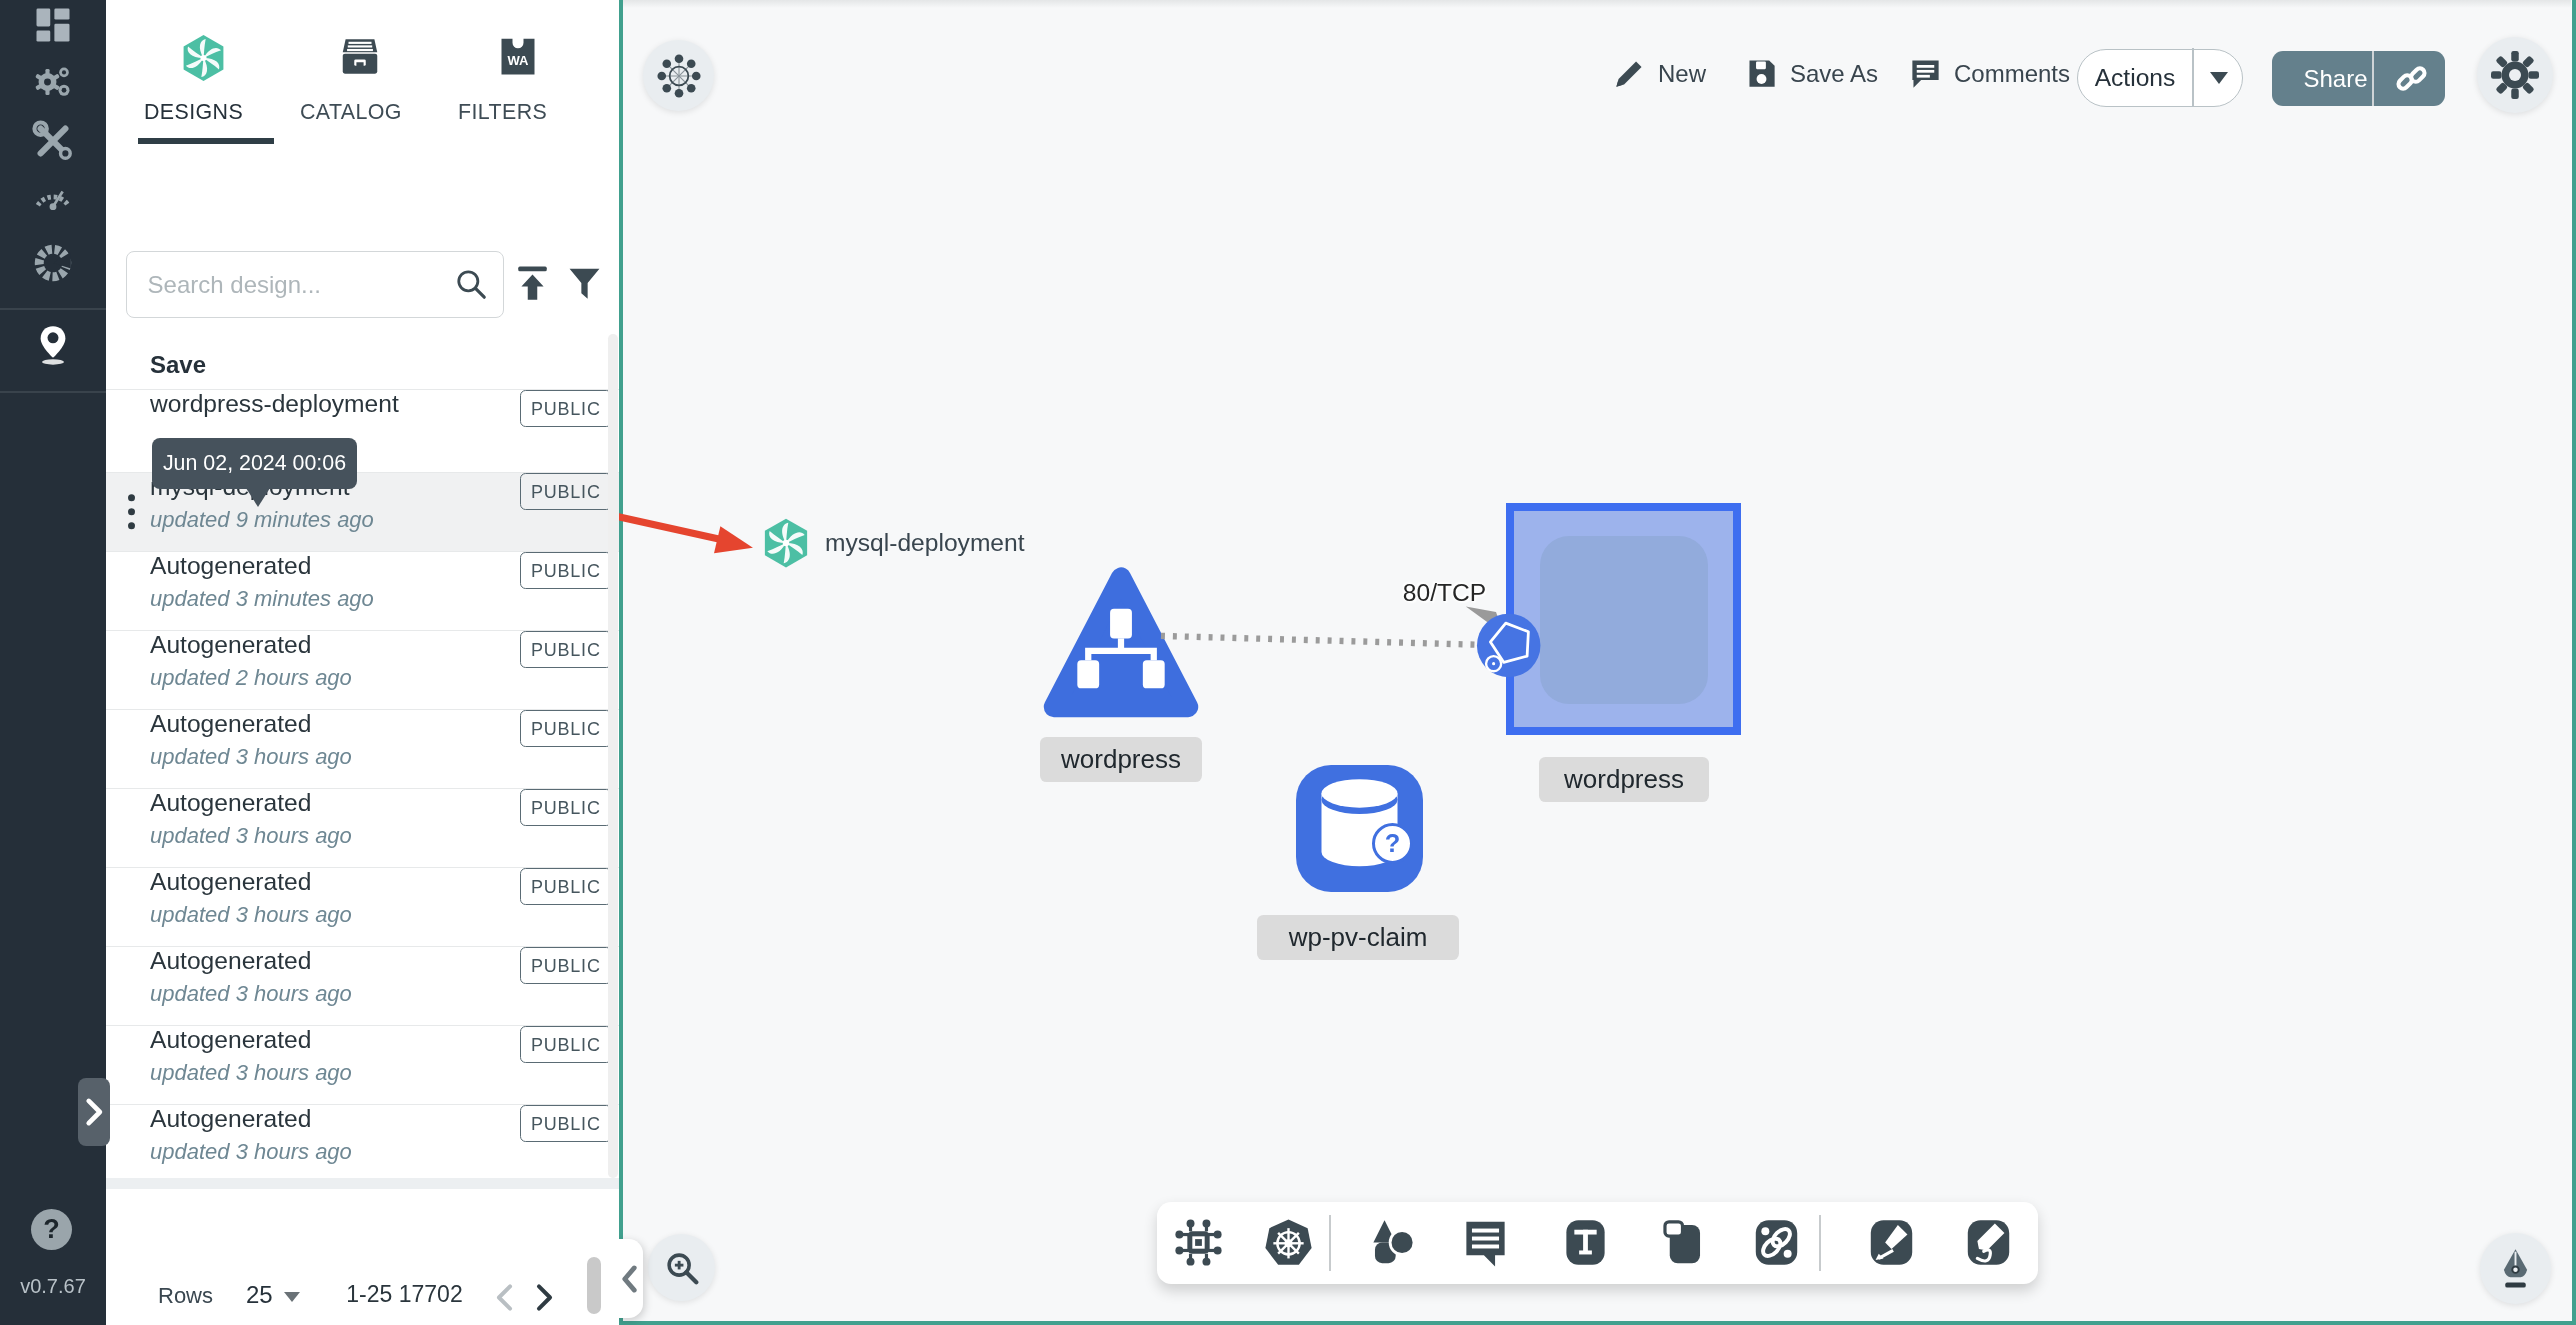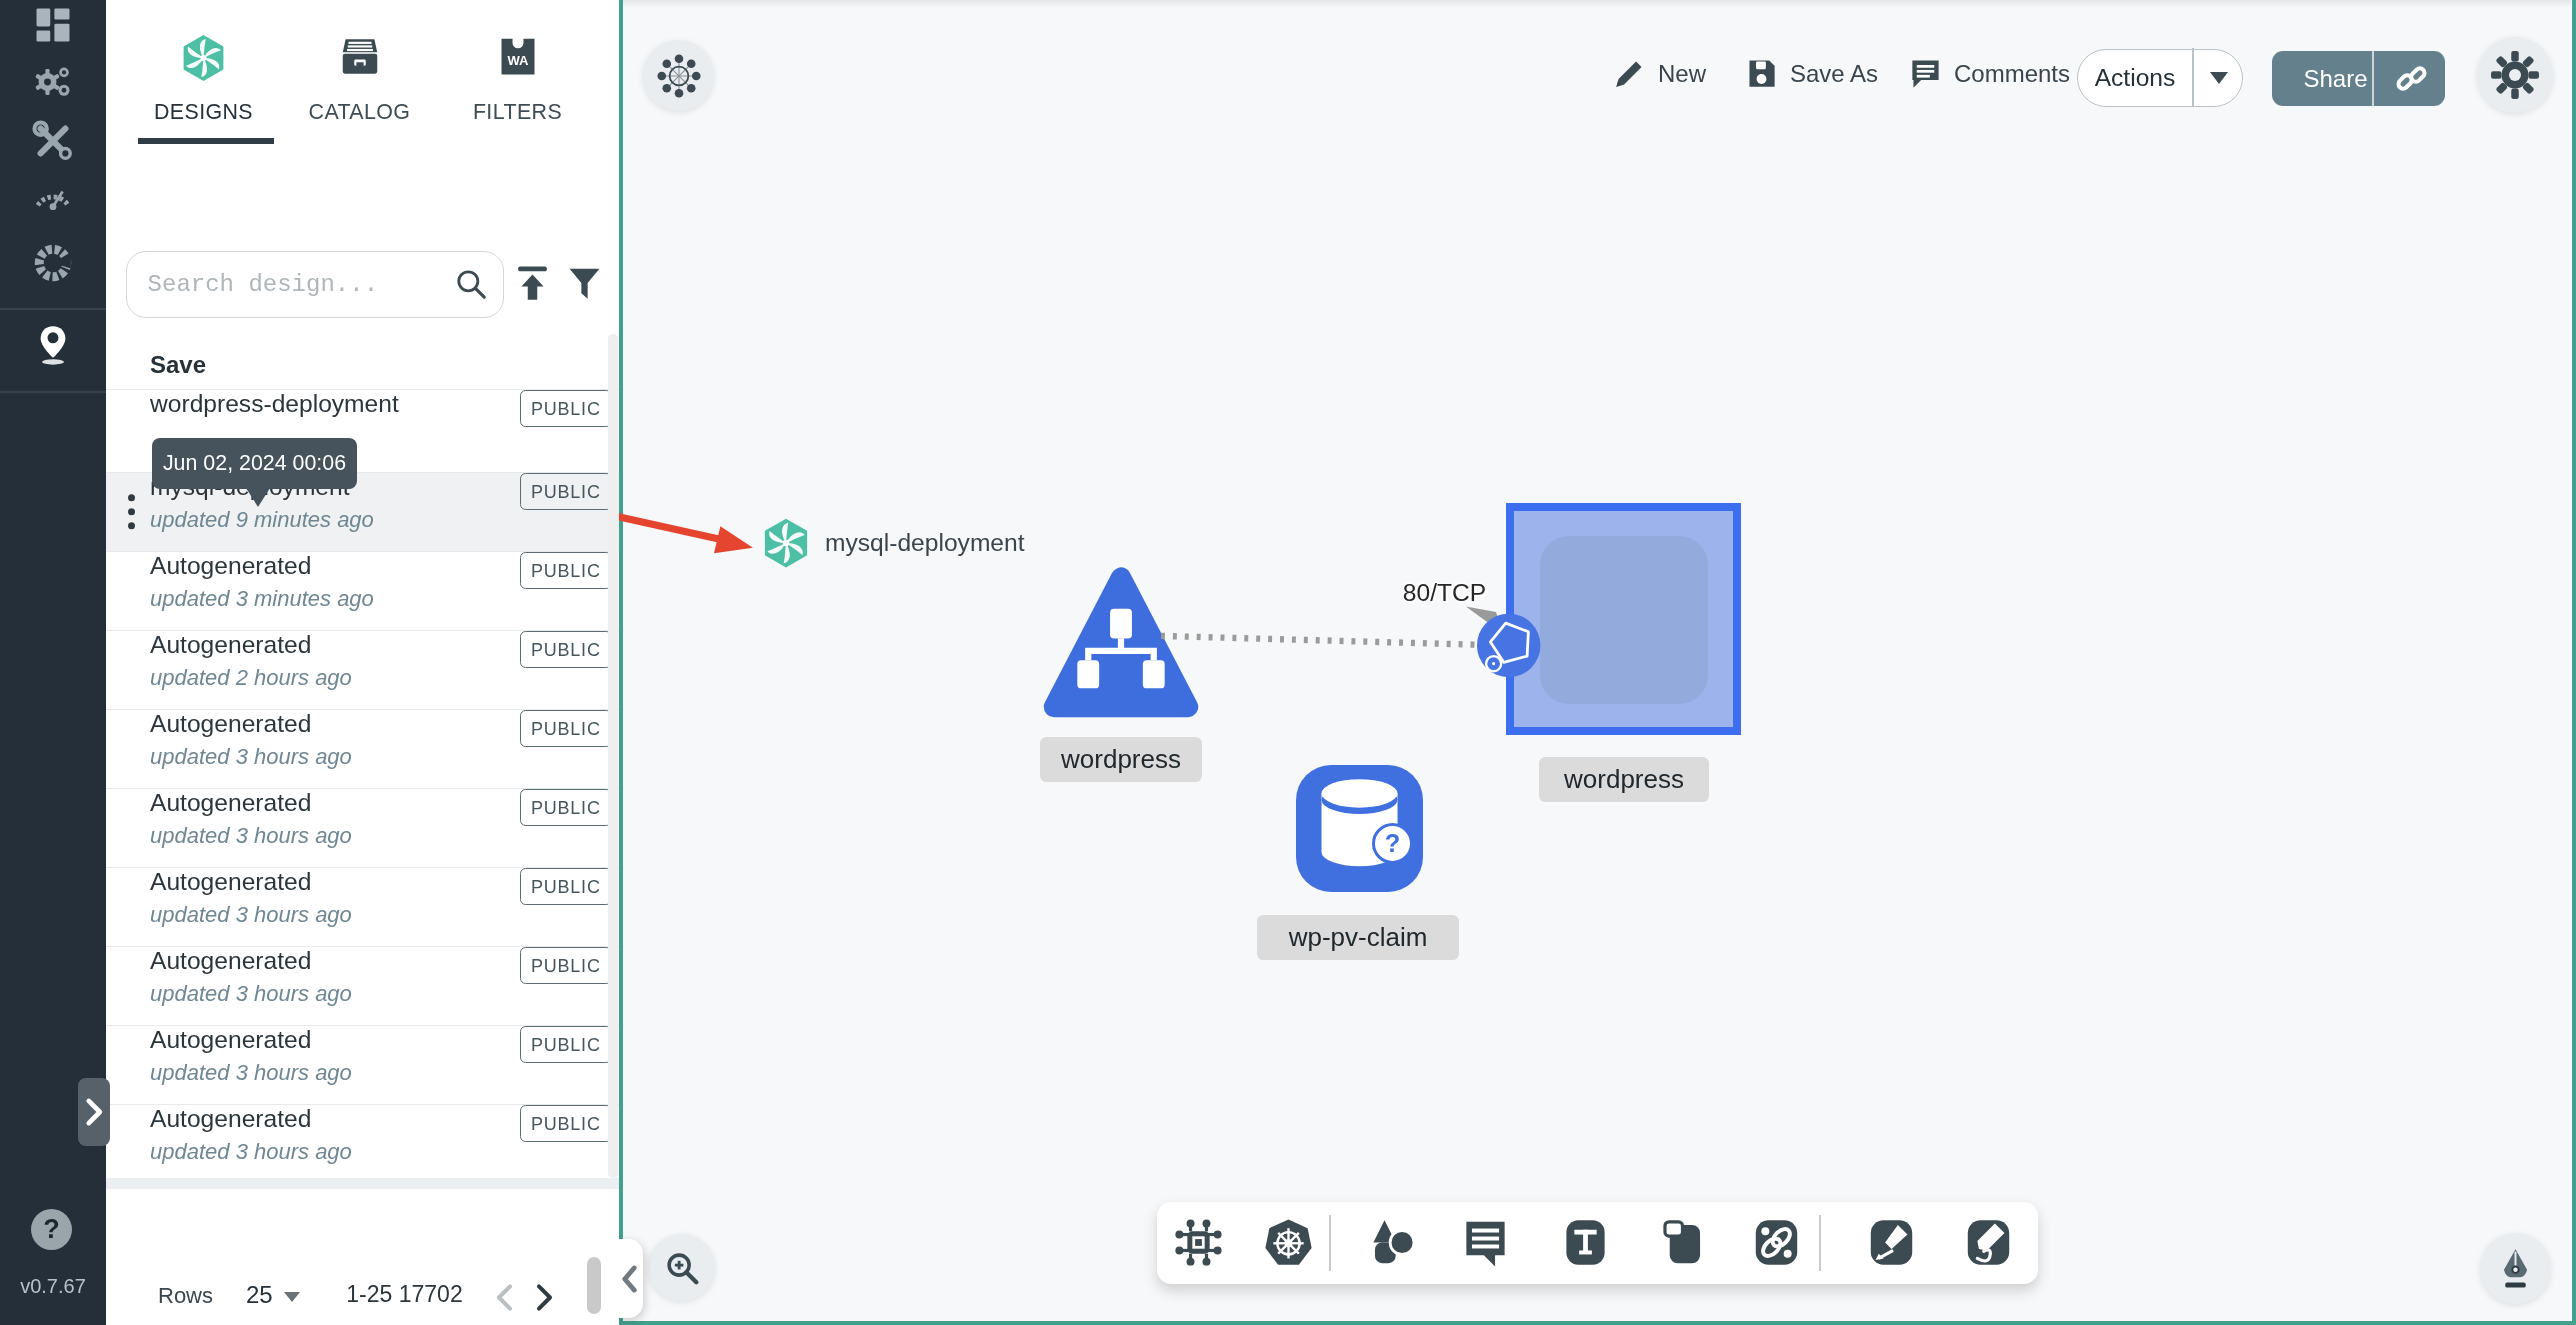--- a/index.html
+++ b/index.html
@@ -12,29 +12,29 @@
   .sb-icon{position:absolute;left:31px;width:44px;height:44px;}
   .sb-div{position:absolute;left:0;width:106px;height:1.6px;background:#39434C;}
   #expand-btn{position:absolute;left:78px;top:1078px;width:32px;height:68px;background:#57616A;
     border-radius:8px;z-index:85;display:flex;align-items:center;justify-content:center;}
   #help-btn{position:absolute;left:31px;top:1209px;width:41px;height:41px;border-radius:50%;
     background:#9AA5AB;color:#1D262C;font-size:27px;font-weight:bold;text-align:center;line-height:41px;}
   #version{position:absolute;left:0;top:1275px;width:106px;text-align:center;color:#B9C2C8;font-size:20px;}
 
   
   #panel{position:absolute;left:106px;top:0;width:513px;height:1325px;background:#fff;z-index:60;}
-  .tab{position:absolute;top:0;width:119px;height:159px;text-align:center;cursor:pointer;text-decoration:underline;}
+  .tab{position:absolute;top:0;width:119px;height:159px;text-align:left;cursor:pointer;text-decoration:underline;}
   .tab .ticon{position:absolute;top:32px;left:0;width:119px;height:52px;display:flex;justify-content:center;}
   .tab .tlabel{position:absolute;top:100px;left:0;width:119px;font-size:21.4px;letter-spacing:0.4px;color:#3E4C55;}
   .tab.active .tlabel{color:#26313A;}
   #tab-underline{position:absolute;left:32px;top:138px;width:136px;height:5.6px;background:#2F3E46;}
   #panel-header{position:absolute;left:0;top:177px;width:513px;height:58px;background:#ECEFF1;
     color:#6B8894;font-size:24px;letter-spacing:0.4px;text-align:center;line-height:58px;}
   #search-input{position:absolute;left:20px;top:251px;width:378px;height:67px;border:1.6px solid #D3D7D9;
-    border-radius:20px;font-size:24px;padding:0 56px 0 20.6px;color:#3A4750;outline:none;font-family:Liberation Mono, monospace;}
+    border-radius:8px;font-size:24px;padding:0 56px 0 20.6px;color:#3A4750;outline:none;font-family:Liberation Sans, sans-serif;}
   #search-input::placeholder{color:#AEB6BA;}
   #name-header{position:absolute;left:44px;top:341px;height:48px;line-height:48px;font-size:24px;
     font-weight:bold;color:#26313A;}
   #rows-wrap{position:absolute;left:0;top:389px;width:513px;border-top:0.8px solid #E7E9EA;}
   .row{position:relative;height:79px;border-bottom:0.8px solid #E7E9EA;display:flex;align-items:flex-start;
     padding:0 7px 0 44px;background:#fff;}
   .row.first{height:83px;}
   .row.hover{background:#F0F1F2;}
   .rowtext{flex:1;display:flex;flex-direction:column;gap:6.4px;min-width:0;}
   .rname{font-size:24.6px;color:#2A353C;}

